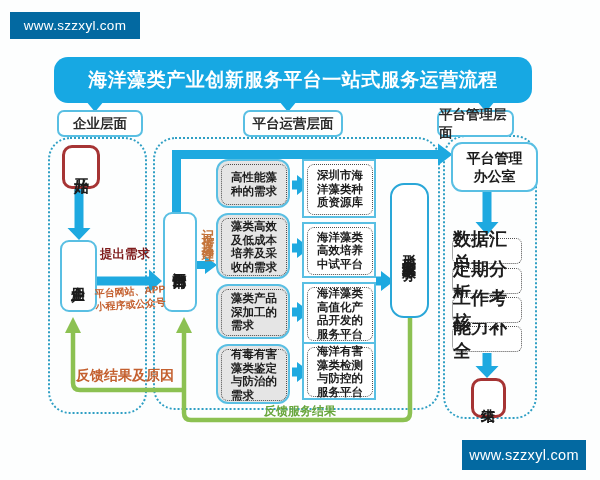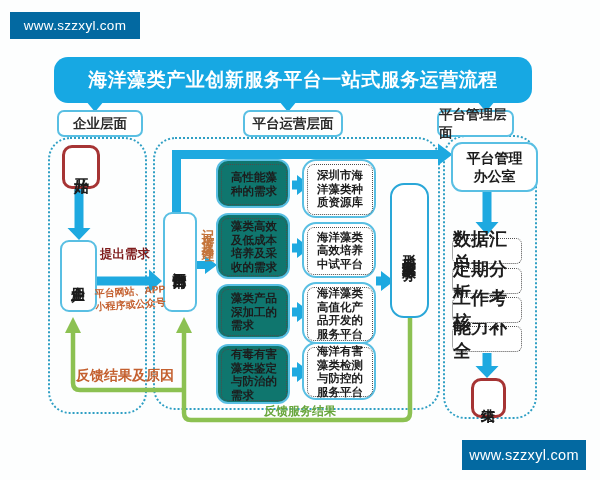--- a/index.html
+++ b/index.html
@@ -31,24 +31,24 @@
   }
   .blue-border{border:2px solid #59bfe3;border-radius:9px;}
   .red-border{border:3px solid #a63434;border-radius:10px;}
   .vtext{writing-mode:vertical-rl;text-orientation:upright;}
   .pre{white-space:pre-line;}
   .dotted-inner{
     border:1.5px dotted #4d4d4d;border-radius:7px;width:100%;height:100%;
     display:flex;align-items:center;justify-content:center;white-space:pre-line;
     line-height:13.5px;font-size:11.5px;font-weight:bold;
   }
-  .need-box{position:absolute;left:216px;width:74px;background:#0f766e;border:2px solid #59bfe3;
+  .need-box{position:absolute;left:216px;width:74px;background:#e5e5e5;border:2px solid #59bfe3;
     border-radius:12px;padding:3px;box-sizing:border-box;z-index:5;}
   .plat-box{position:absolute;left:302px;width:74px;background:#ffffff;border:2px solid #59bfe3;
-    border-radius:14px;padding:3px;box-sizing:border-box;z-index:5;}
+    border-radius:0;padding:3px;box-sizing:border-box;z-index:5;}
   .task-box{
     position:absolute;left:452px;width:70px;height:26px;background:#ffffff;
     border:1.6px dotted #4d4d4d;border-radius:6px;display:flex;align-items:center;justify-content:center;
     font-size:18px;font-weight:bold;z-index:5;box-sizing:border-box;
   }
   .label{position:absolute;font-weight:bold;z-index:7;}
   .lbl-orange{color:#c4602f;}
   .lbl-red-orange{color:#7f1d1d;}
   .lbl-green{color:#68a63c;}
   svg.overlay{position:absolute;left:0;top:0;z-index:3;}

